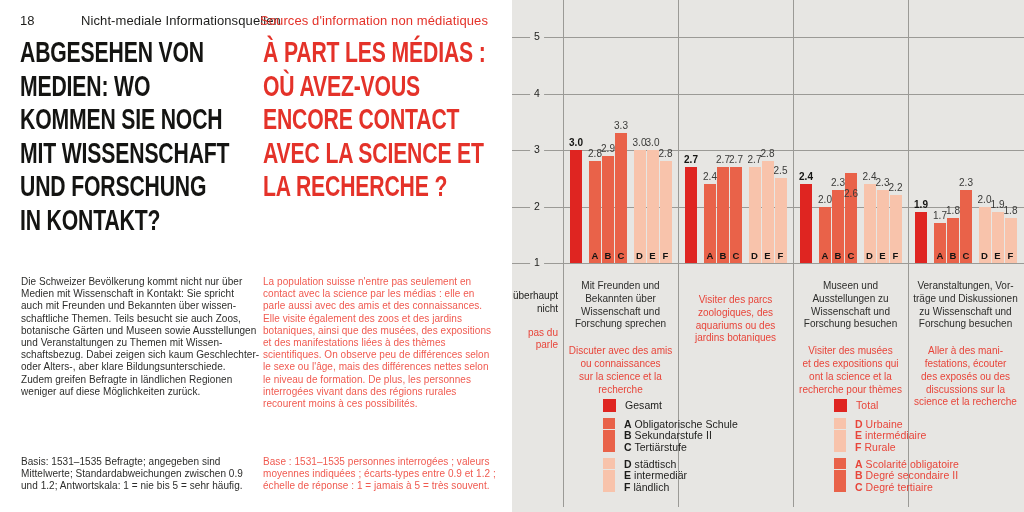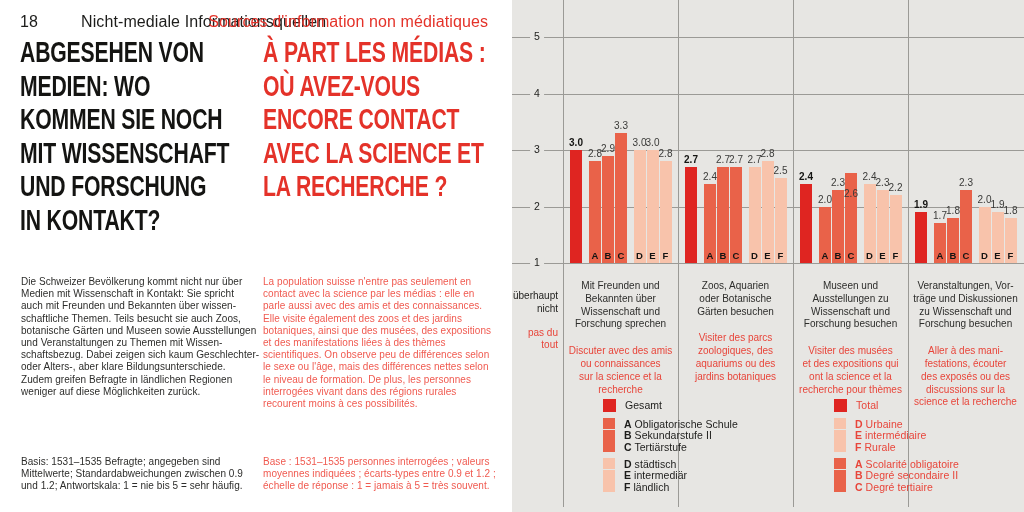--- a/index.html
+++ b/index.html
@@ -2,21 +2,21 @@
 <html><head>
 <meta charset="utf-8">
 <style>
   * { margin:0; padding:0; box-sizing:border-box; }
   html,body { width:1024px; height:512px; }
   body { font-family:"Liberation Sans", sans-serif; background:#ffffff; position:relative; overflow:hidden; color:#1d1d1b; }
   .canvas { position:absolute; left:0; top:0; width:1024px; height:512px; }
 
   
   .left-page { position:absolute; left:0; top:0; width:512px; height:512px; background:#ffffff; }
-  .hdr { position:absolute; top:13px; font-size:16px; letter-spacing:.1px; }
+  .hdr { position:absolute; top:13px; font-size:13px; letter-spacing:.1px; }
   .hdr-num { left:20px; }
   .hdr-de { left:81px; color:#1d1d1b; }
   .hdr-fr { right:24px; color:#e43229; }
 
   .big-title { position:absolute; top:36px; font-size:29px; line-height:33.5px; font-weight:700;
                letter-spacing:-.2px; white-space:pre-line; width:137%;
                transform:scaleX(.73); transform-origin:0 0; }
   .title-de { left:20px; color:#141412; }
   .title-fr { left:263px; color:#e43229; }
 
@@ -235,23 +235,21 @@
           <div class="bar-letter">F</div>
         </div>
         <div class="bar-val" style="left: 480.5px; top: 204.8px;">1.8</div>
         <div class="cat" style="left: 51px; top: 280px;"><div class="de">Mit Freunden und
 Bekannten über
 Wissenschaft und
 Forschung sprechen</div><div class="fr">Discuter avec des amis
 ou connaissances
 sur la science et la
 recherche</div></div>
-        <div class="cat" style="left: 166px; top: 280px;"><div class="de">Zoos, Aquarien
-oder Botanische
-Gärten besuchen</div><div class="fr">Visiter des parcs
+        <div class="cat" style="left: 166px; top: 280px;"><div class="fr">Visiter des parcs
 zoologiques, des
 aquariums ou des
 jardins botaniques</div></div>
         <div class="cat" style="left: 281px; top: 280px;"><div class="de">Museen und
 Ausstellungen zu
 Wissenschaft und
 Forschung besuchen</div><div class="fr">Visiter des musées
 et des expositions qui
 ont la science et la
 recherche pour thèmes</div></div>
@@ -334,17 +332,17 @@
               <div class="lg-txt"><b>C</b> Degré tertiaire</div>
             </div>
           </div>
         </div>
       </div>
 
     <div class="axis-lab axis-bottom">
       <div class="de">überhaupt
 nicht</div>
       <div class="fr">pas du
-tout</div>
+parle</div>
     </div>
   </div>
 
 </div>
 
 </body></html>

